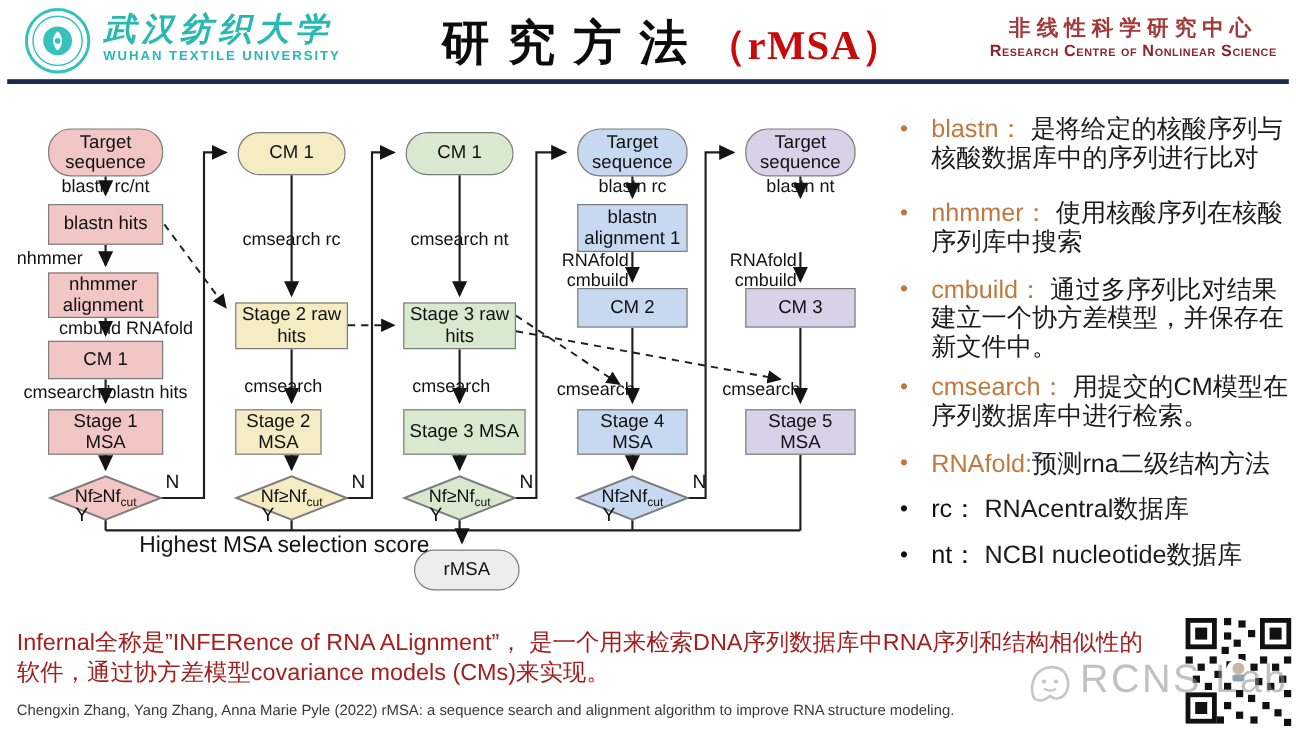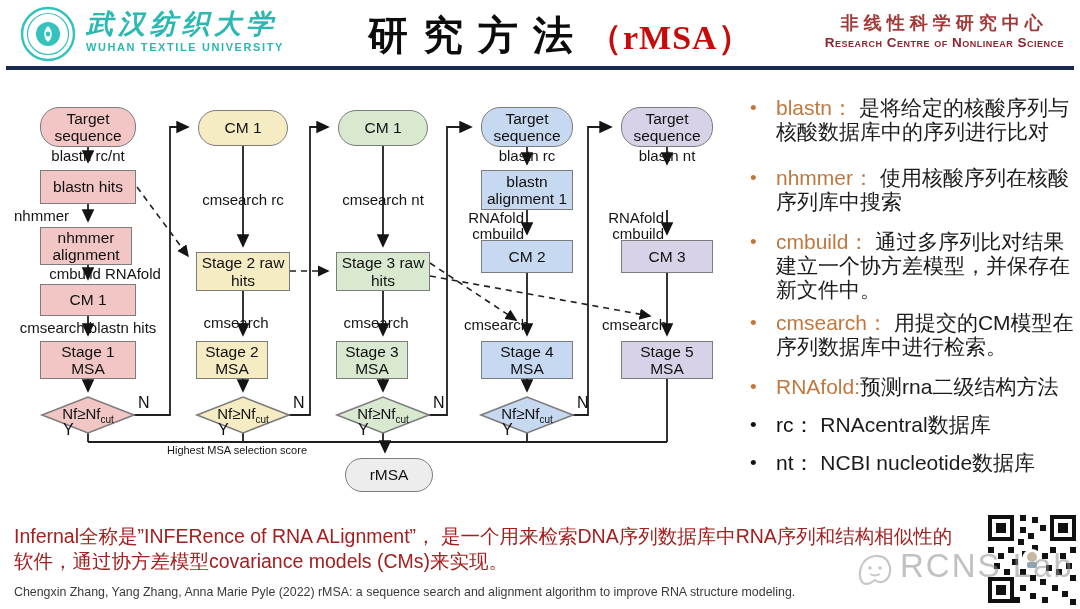--- a/index.html
+++ b/index.html
@@ -26,21 +26,21 @@
         border:1.6px solid #7c7c7c;font-size:15.5px;line-height:1.12;color:#111;box-sizing:border-box;padding:1px 2px;}
   .pill{border-radius:19px;}
   .pink{background:#f2c6c4;} .cream{background:#f6ecc3;} .greenf{background:#d9e9d0;}
   .bluef{background:#c6d9f1;} .lav{background:#d8d2e9;} .grayf{background:#ededed;}
   .elabel{position:absolute;font-size:15px;color:#141414;white-space:nowrap;line-height:1.05;}
   .ctr{transform:translateX(-50%);}
   .rgt{text-align:right;}
   .dlabel{position:absolute;width:92px;text-align:center;font-size:15px;color:#111;transform:translateX(-50%);}
   .dlabel sub{font-size:10px;}
   .yn{position:absolute;font-size:16px;color:#111;}
-  .merge-label{position:absolute;font-size:11px;color:#141414;transform:translateX(-50%);white-space:nowrap;}
+  .merge-label{position:absolute;font-size:19px;color:#141414;transform:translateX(-50%);white-space:nowrap;}
 
   
   .bullets{position:absolute;left:750px;top:96px;width:330px;}
   .bi{display:flex;align-items:flex-start;margin-bottom:14px;}
   .dot{flex:0 0 26px;font-size:19px;line-height:24px;}
   .dot.o{color:#c0783f;} .dot.k{color:#111;}
   .bcontent{font-size:21px;line-height:24px;}
   .term.o{color:#c0783f;} .term.k{color:#111;}
   .desc{color:#1b1b1b;}
   .mb1{margin-bottom:22px;} .mb2{margin-bottom:16px;} .mb3{margin-bottom:9px;}
@@ -146,21 +146,21 @@
   <div class="node pink" style="left:40px;top:227px;width:92px;height:38px;">nhmmer alignment</div>
   <div class="node pink" style="left:40px;top:284px;width:96px;height:32px;">CM 1</div>
   <div class="node pink" style="left:40px;top:341px;width:96px;height:38px;">Stage 1 MSA</div>
 
   <div class="node pill cream" style="left:198px;top:110px;width:90px;height:36px;">CM 1</div>
   <div class="node cream" style="left:196px;top:252px;width:94px;height:39px;">Stage 2 raw hits</div>
   <div class="node cream" style="left:196px;top:341px;width:72px;height:38px;">Stage 2 MSA</div>
 
   <div class="node pill greenf" style="left:338px;top:110px;width:90px;height:36px;">CM 1</div>
   <div class="node greenf" style="left:336px;top:252px;width:94px;height:39px;">Stage 3 raw hits</div>
-  <div class="node greenf" style="left:336px;top:341px;width:72px;height:38px;">Stage 3 MSA</div>
+  <div class="node greenf" style="left:336px;top:341px;width:102px;height:38px;">Stage 3 MSA</div>
 
   <div class="node pill bluef" style="left:481px;top:107px;width:92px;height:40px;">Target sequence</div>
   <div class="node bluef" style="left:481px;top:170px;width:92px;height:40px;">blastn alignment 1</div>
   <div class="node bluef" style="left:481px;top:240px;width:92px;height:33px;">CM 2</div>
   <div class="node bluef" style="left:481px;top:341px;width:92px;height:38px;">Stage 4 MSA</div>
 
   <div class="node pill lav" style="left:621px;top:107px;width:92px;height:40px;">Target sequence</div>
   <div class="node lav" style="left:621px;top:240px;width:92px;height:33px;">CM 3</div>
   <div class="node lav" style="left:621px;top:341px;width:92px;height:38px;">Stage 5 MSA</div>
 

